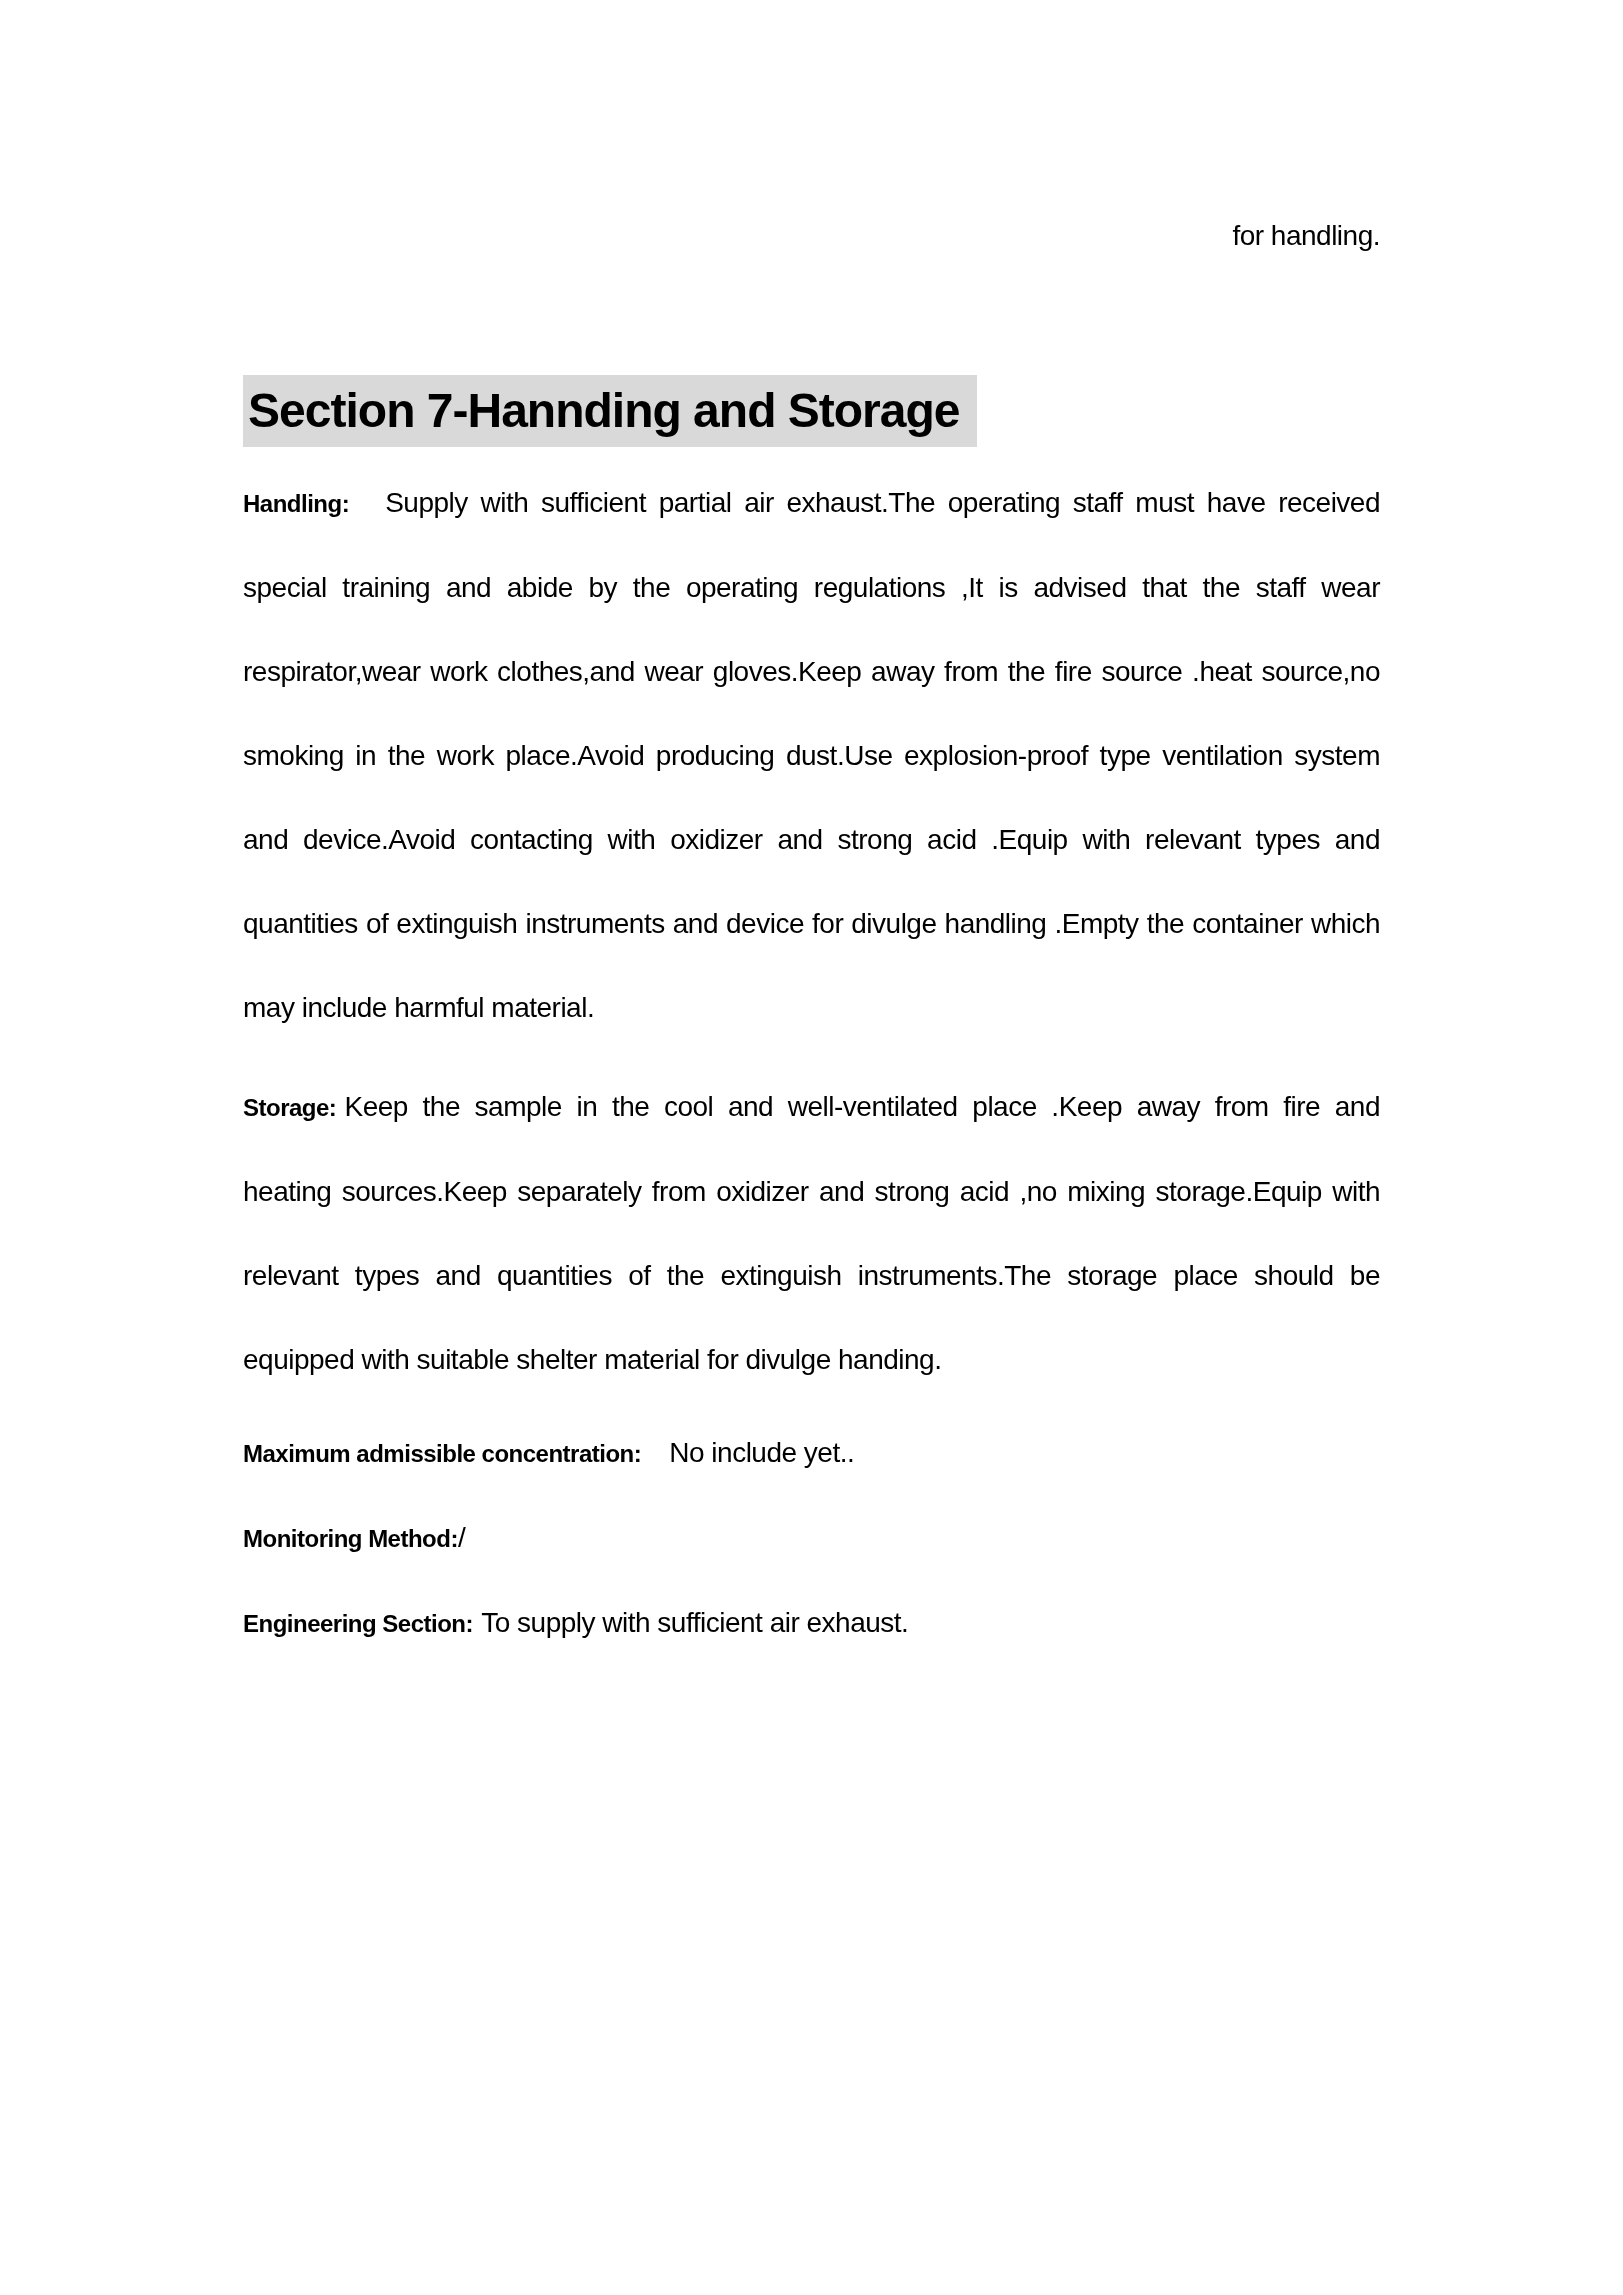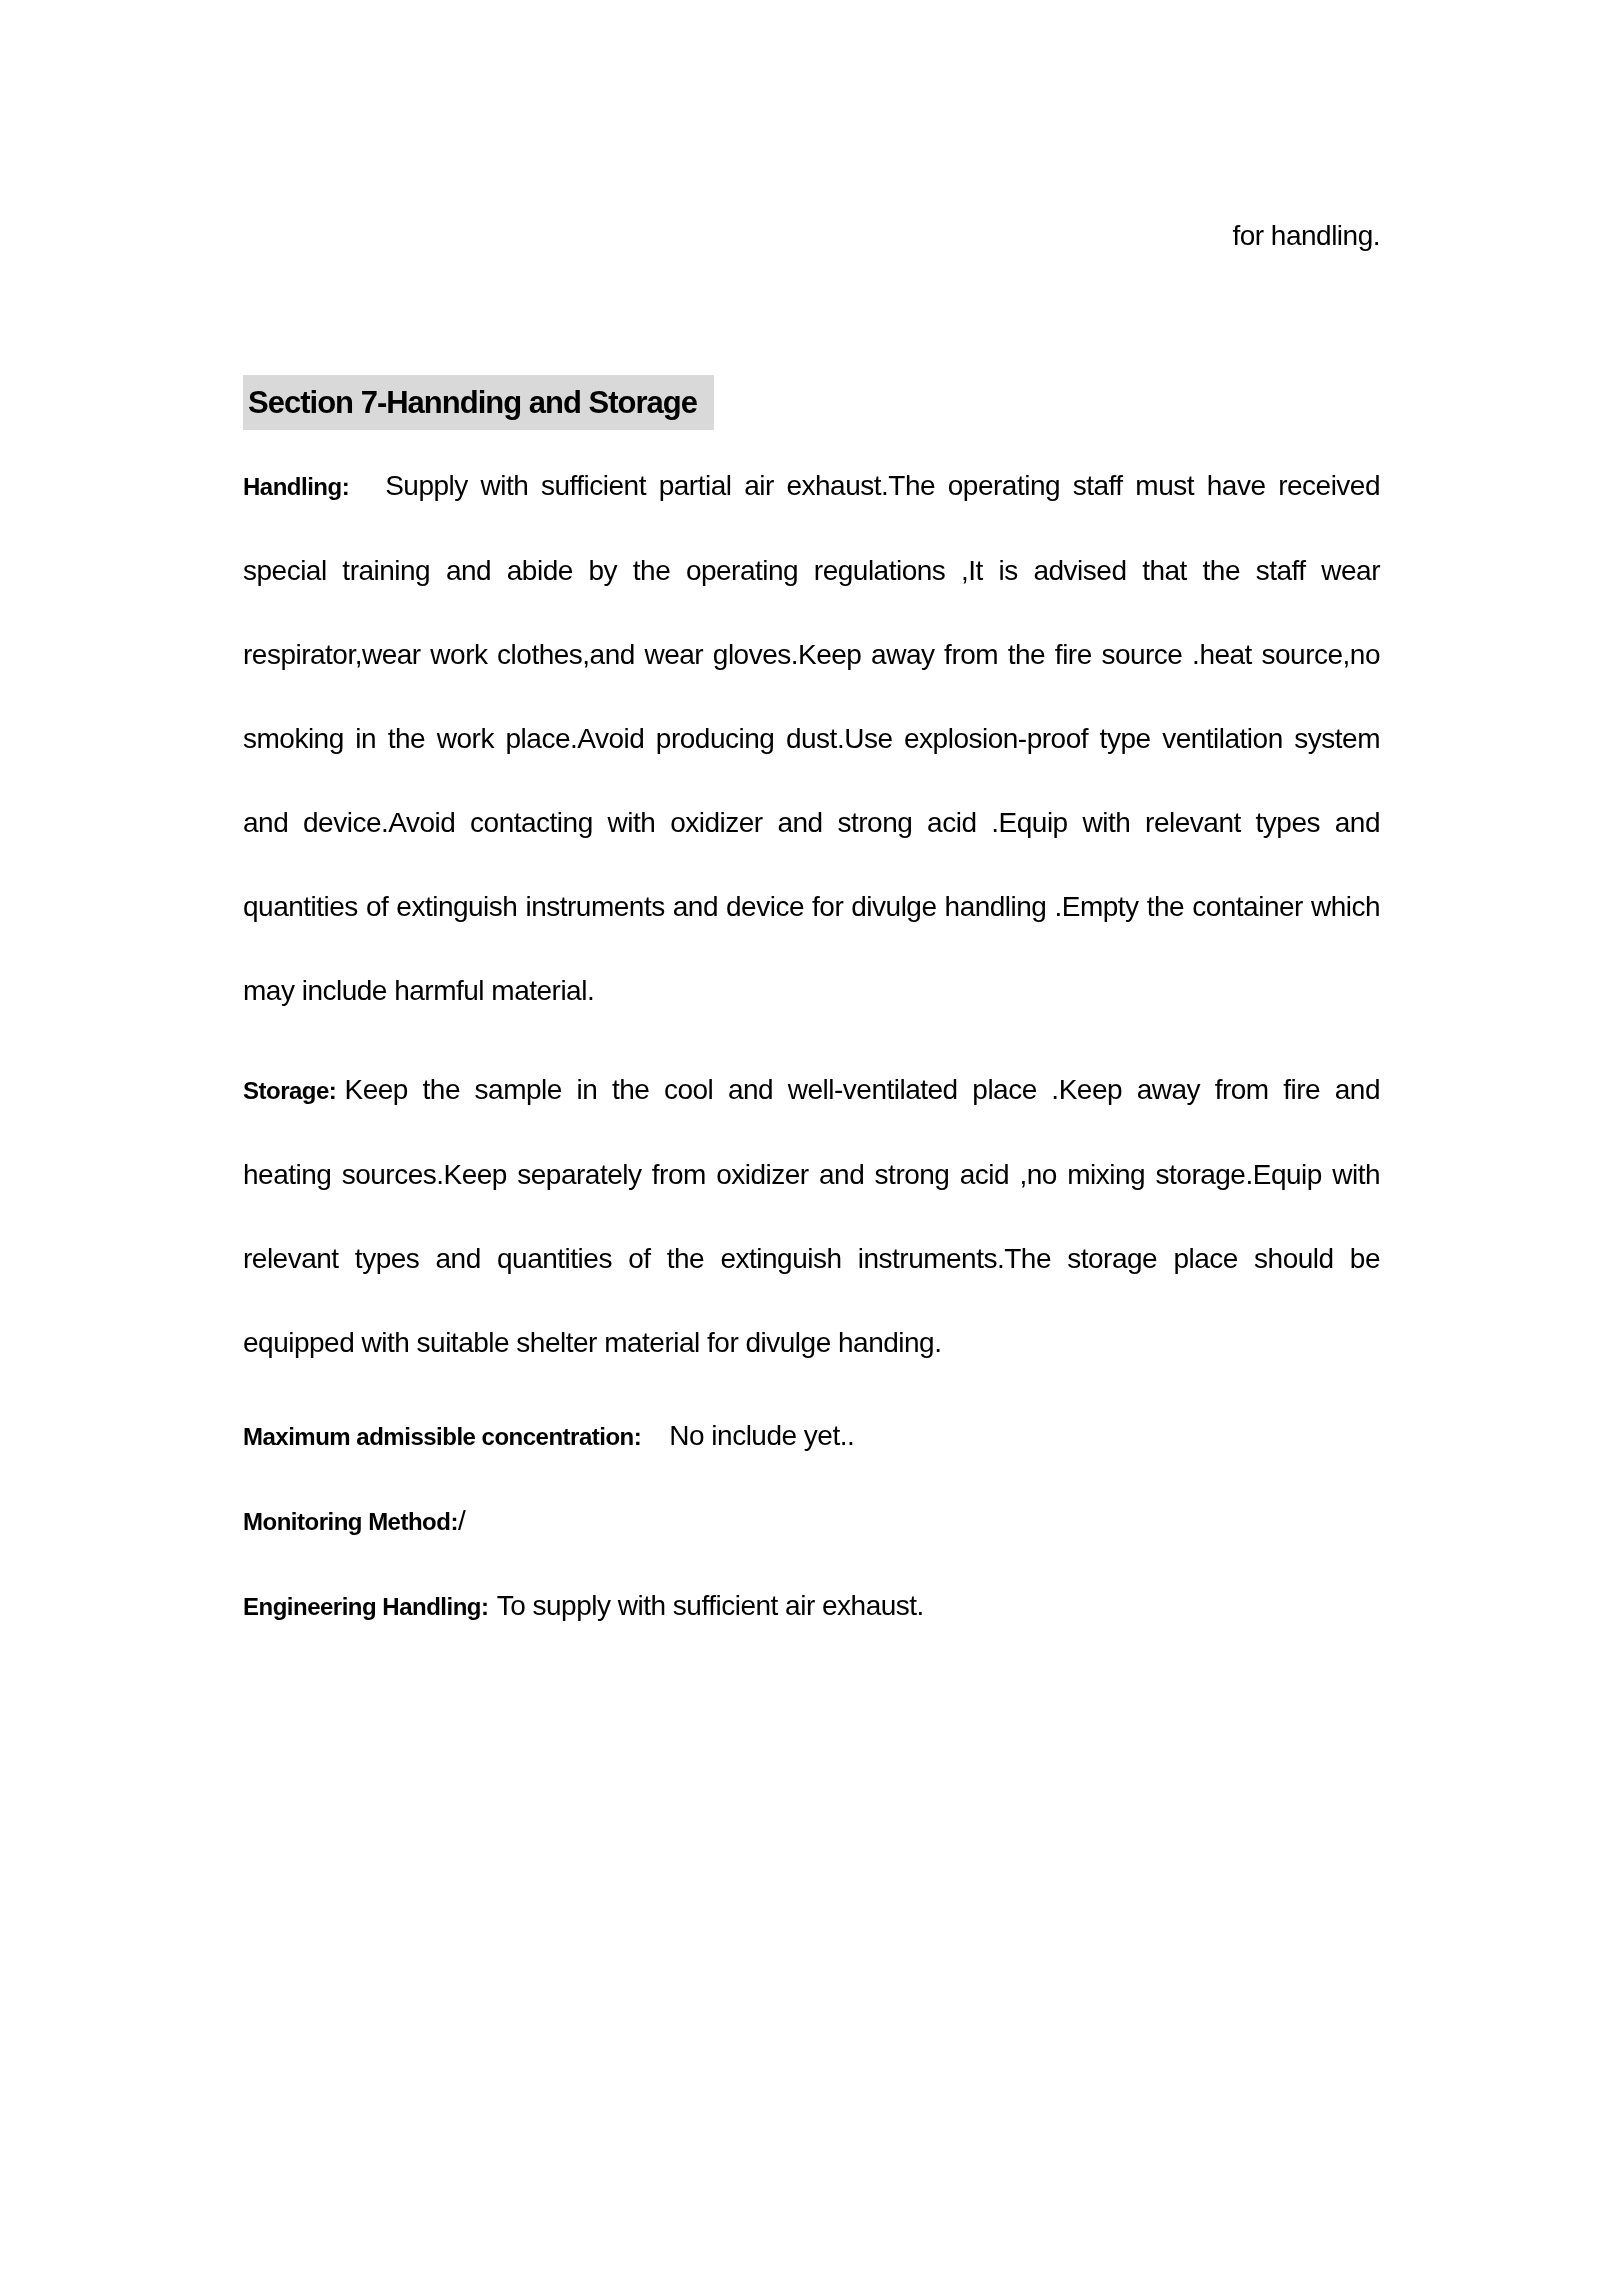--- a/index.html
+++ b/index.html
@@ -31,21 +31,21 @@
     font-size: 24px;
   }
   .gap-lg { margin-right: 36px; }
   .gap-md { margin-right: 28px; }
   .gap-sm { margin-right: 8.2px; }
   .gap-0  { margin-right: 0; }
 
   
   .section-heading {
     font-weight: bold;
-    font-size: 31px;
+    font-size: 48px;
     letter-spacing: -1px;
     line-height: 1;
   }
   .heading-text {
     display: inline-block;
     background: #d9d9d9;
     line-height: 1.0;
     padding: 11.8px 17.4px 12.3px 5.1px;
   }
 
@@ -69,17 +69,17 @@
 
   <p class="para p-handling"><span class="label gap-lg">Handling:</span><span>Supply with sufficient partial air exhaust.The operating staff must have received special training and abide by the operating regulations ,It is advised that the staff wear respirator,wear work clothes,and wear gloves.Keep away from the fire source .heat source,no smoking in the work place.Avoid producing dust.Use explosion-proof type ventilation system and device.Avoid contacting with oxidizer and strong acid .Equip with relevant types and quantities of extinguish instruments and device for divulge handling .Empty the container which may include harmful material.</span></p>
 
   <p class="para p-storage"><span class="label gap-sm">Storage:</span><span>Keep the sample in the cool and well-ventilated place .Keep away from fire and heating sources.Keep separately from oxidizer and strong acid ,no mixing storage.Equip with relevant types and quantities of the extinguish instruments.The storage place should be equipped with suitable shelter material for divulge handing.</span></p>
 
 
   <p class="para p-kv-first"><span class="label gap-md">Maximum admissible concentration:</span><span>No include yet..</span></p>
 
   <p class="para"><span class="label gap-0">Monitoring Method:</span><span>/</span></p>
 
-  <p class="para"><span class="label gap-sm">Engineering Handling:</span><span>To supply with sufficient air exhaust.</span></p>
+  <p class="para"><span class="label gap-sm">Engineering Section:</span><span>To supply with sufficient air exhaust.</span></p>
 
 
 </div>
 
 
 </body></html>

